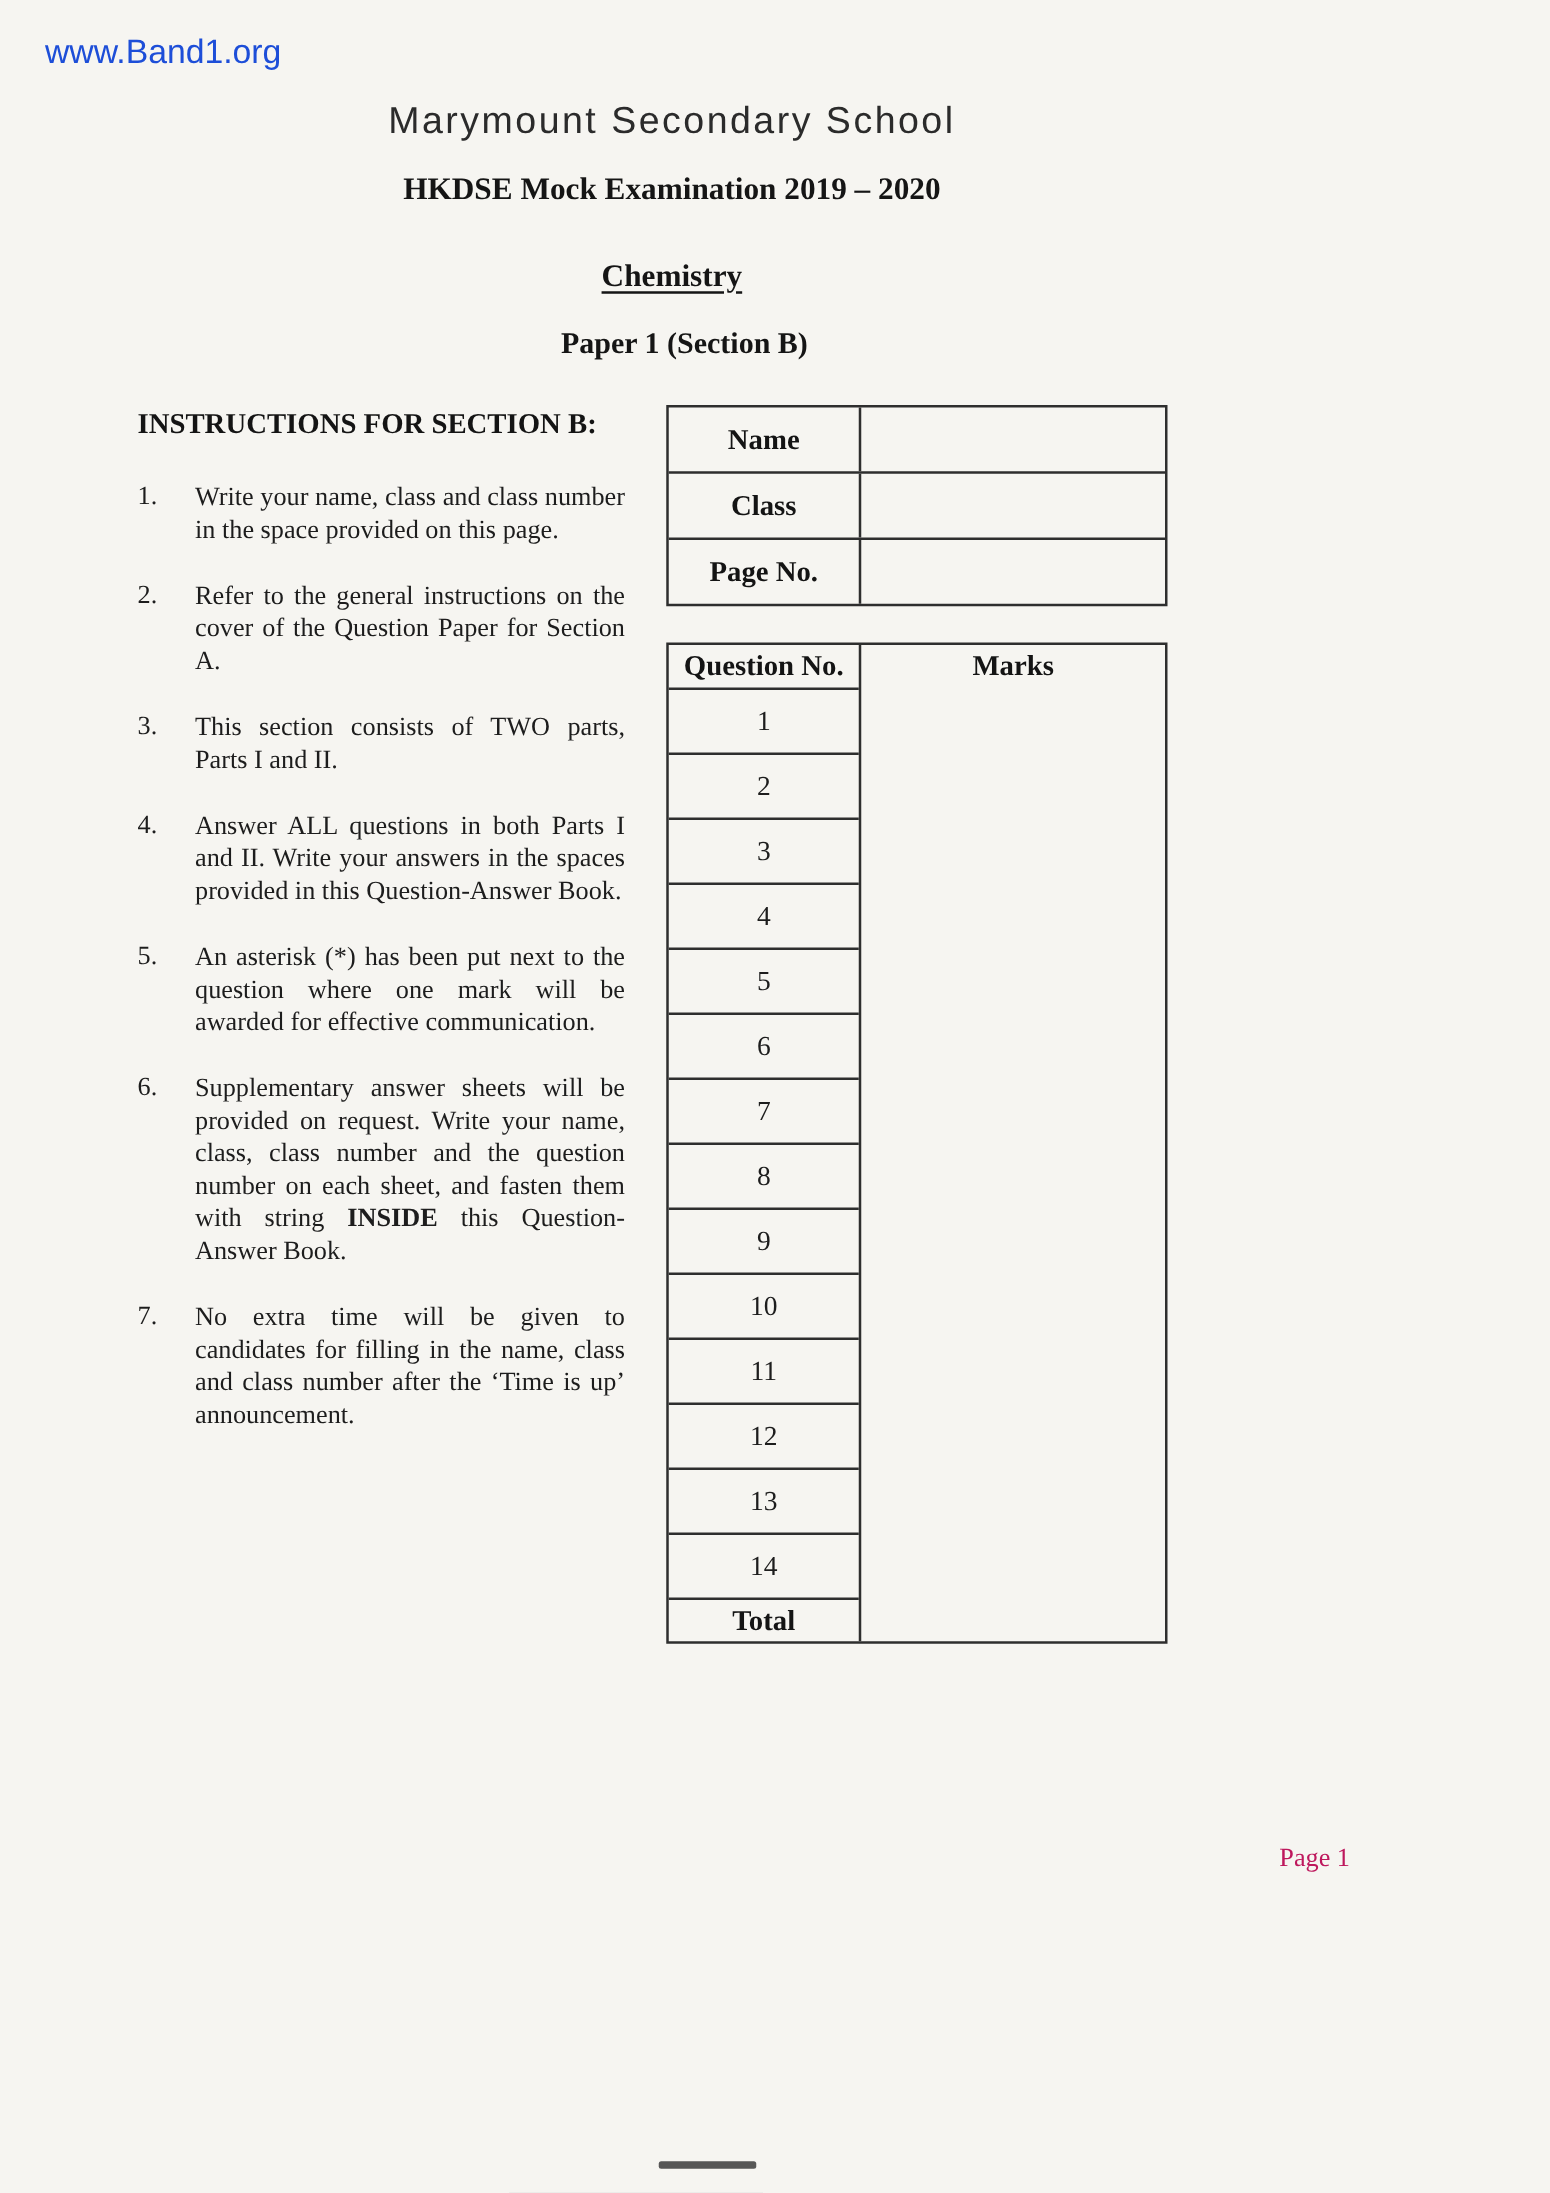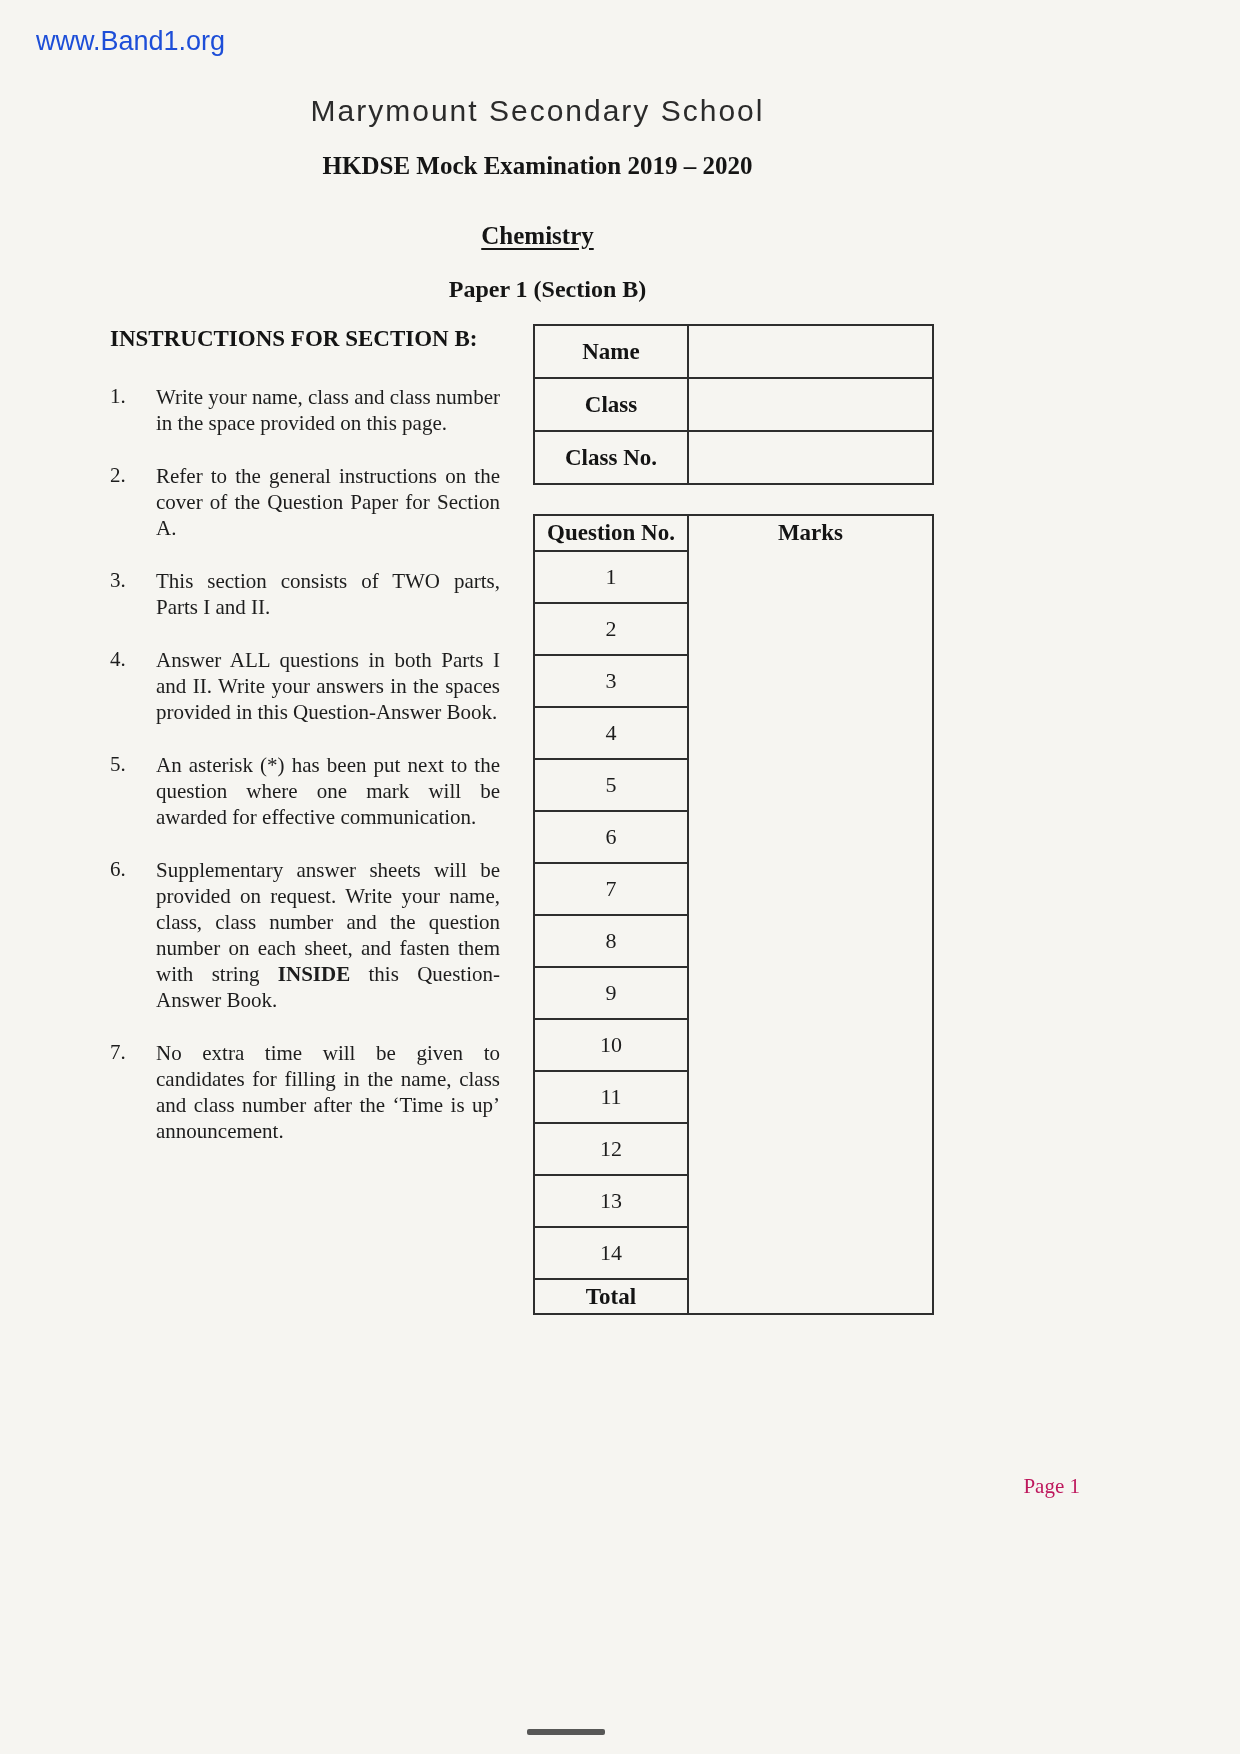--- a/index.html
+++ b/index.html
@@ -1,21 +1,21 @@
 <!DOCTYPE html>
 <html><head>
 <meta charset="utf-8">
 <style>
   html,body{margin:0;padding:0;}
   body{background:#cfcfcf;font-family:"Liberation Serif",serif;}
   .page{position:relative;width:1240px;height:1754px;background:#f6f5f1;overflow:hidden;color:#1d1d1d;margin:0 auto;}
 
   .watermark{position:absolute;left:36px;top:26px;font-family:"Liberation Sans",sans-serif;font-size:27px;color:#1d4ed8;}
 
-  .header{position:absolute;left:0;top:94px;width:1075px;text-align:center;}
+  .header{position:absolute;left:0;top:80px;width:1075px;text-align:center;}
   .school{font-family:"Liberation Sans",sans-serif;font-size:30px;letter-spacing:2px;color:#2b2b2b;}
   .examline{margin-top:24px;font-size:25px;font-weight:bold;color:#151515;}
   .subject{margin-top:42px;font-size:25px;font-weight:bold;text-decoration:underline;text-underline-offset:4px;color:#151515;}
   .paper{margin-top:26px;font-size:24px;font-weight:bold;color:#151515;padding-left:20px;}
 
   .instructions{position:absolute;left:110px;top:326px;width:390px;}
   .instr-title{font-size:23px;font-weight:bold;margin-bottom:32px;color:#141414;}
   .instr-item{display:flex;margin-bottom:27px;}
   .instr-num{flex:0 0 46px;font-size:21px;}
   .instr-text{flex:1;font-size:21px;line-height:26px;text-align:justify;}
@@ -97,21 +97,21 @@
   <div class="name-table">
     <div class="name-row">
       <div class="name-label">Name</div>
       <div class="name-value"></div>
     </div>
     <div class="name-row">
       <div class="name-label">Class</div>
       <div class="name-value"></div>
     </div>
     <div class="name-row">
-      <div class="name-label">Class No.</div>
+      <div class="name-label">Page No.</div>
       <div class="name-value"></div>
     </div>
   </div>
 
   <div class="marks-table">
     <div class="q-col">
       <div class="q-header">Question No.</div>
       <div class="q-cell">1</div>
       <div class="q-cell">2</div>
       <div class="q-cell">3</div>

